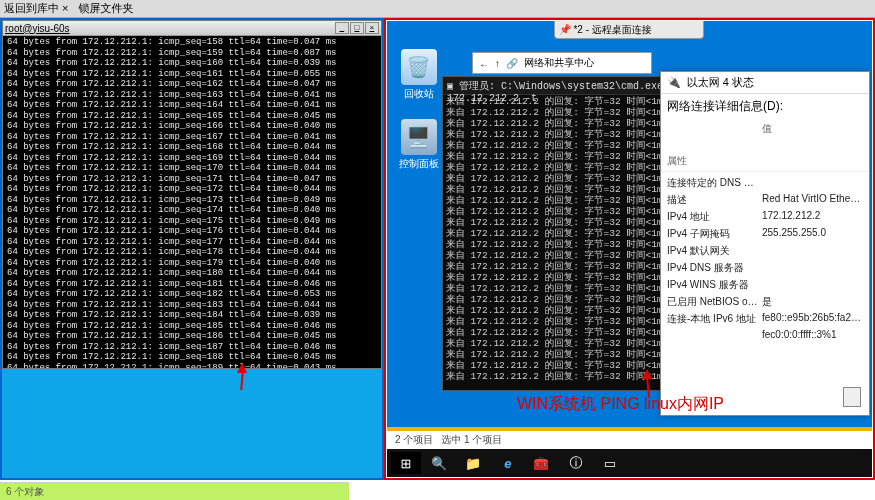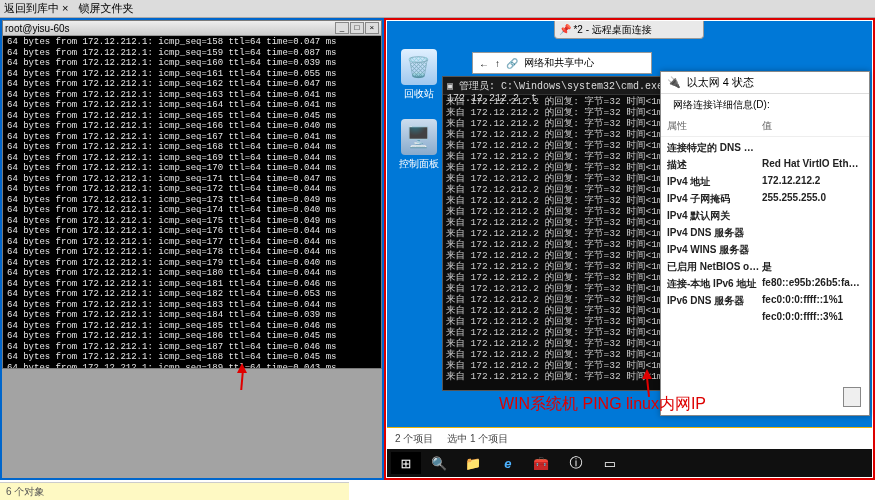--- a/index.html
+++ b/index.html
@@ -15,21 +15,21 @@
     height: 18px; display: flex; align-items: center;
     background: #dcdcdc; border-bottom: 1px solid #aaa;
     font-size: 11px; gap: 10px; padding-left: 4px;
   }
   .top-tabs span { display: inline-flex; align-items: center; }
   .main-area { display: flex; height: 462px; }
   
   .left-panel {
     width: 408px; height: 100%;
     border: 2px solid #0066cc;
-    background: #a3a3a3; position: relative;
+    background: #0ea5e9; position: relative; text-decoration: underline;
   }
   .linux-term-wrap {
     position: relative;
     border: 1px solid #7a7a7a;
     margin: 0;
   }
   .linux-titlebar {
     height: 15px; background: linear-gradient(#eee,#ccc);
     display: flex; align-items: center; font-size: 10px;
     padding: 0 2px; border-bottom: 1px solid #999;
@@ -104,59 +104,59 @@
     white-space: pre;
   }
   .eth-win {
     position:absolute; top:50px; right:2px;
     width:210px; height:345px;
     background:#fff; border:1px solid #888;
     box-shadow: 0 0 6px rgba(0,0,0,.3);
     font-size: 10px;
   }
   .eth-title { height:22px; background:#fff; border-bottom:1px solid #ddd; padding:4px 6px; font-size:11px; display:flex; align-items:center; gap:6px;}
-  .eth-sub { padding:4px 12px; font-size:10px; }
+  .eth-sub { padding:4px 6px; font-size:12px; }
   .eth-head { display:flex; padding:3px 6px; color:#666; border-bottom:1px solid #eee;}
-  .eth-head .c1 { width: 95px; } .eth-head .c2 { flex:1; }
-  .eth-rows { padding: 2px 0; font-weight: bold; }
+  .eth-head .c1 { width: 95px; margin-top: 32px; } .eth-head .c2 { flex:1; }
+  .eth-rows { padding: 2px 0; }
   .eth-row { display:flex; padding:1.5px 6px; }
   .eth-row .c1 { width: 95px; color:#222; white-space:nowrap; overflow:hidden; text-overflow:ellipsis;}
   .eth-row .c2 { flex:1; color:#222; white-space:nowrap; overflow:hidden; text-overflow:ellipsis;}
   .eth-btn {
     position:absolute; bottom:8px; right:8px;
     border:1px solid #888; background:#efefef;
     height:20px; min-width:18px;
   }
   .win-caption {
-    position:absolute; bottom:62px; left:112px;
+    position:absolute; bottom:62px; left:130px;
     color:#dd0000; font-size:16px;
   }
   .arrow2 {
     position:absolute; bottom:80px; left:260px;
     width:2px; height:20px; background:#e00000; transform:rotate(-6deg);
   }
   .arrow2-tip {
     position:absolute; bottom:98px; left:255px;
     width:0;height:0;border-left:5px solid transparent;border-right:5px solid transparent;border-bottom:10px solid #e00000;
   }
   .explorer-status {
     position:absolute; left:0; right:0; bottom:28px;
-    height:22px; background:#fff; border-top:1px solid #eab308;
-    font-size:10px; color:#444; display:flex; align-items:center; gap:14px; padding-left:8px;
+    height:22px; background:#fff; border-top:4px solid #eab308;
+    font-size:10px; color:#444; display:flex; align-items:center; gap:8px; padding-left:8px;
   }
   .taskbar {
     position:absolute; left:0; right:0; bottom:0;
     height:28px; background:#101010;
     display:flex; align-items:center; gap:4px; padding:0 4px;
   }
   .tb-item { width:30px; height:22px; display:flex; align-items:center; justify-content:center; color:#fff; font-size:13px;}
   .tb-item.start { background:#000; }
   .status-line {
     position:absolute; left:0; bottom:0;
-    height:18px; background:#fef9c3; border-top:1px solid #ccc;
+    height:18px; background:#bef264; border-top:1px solid #ccc;
     width:349px; font-size:10px; color:#555; padding:2px 6px;
   }
 </style>
 </head>
 <body>
 
 <div class="top-tabs">
   <span>返回到库中 ×</span>
   <span>锁屏文件夹</span>
 </div>
@@ -314,24 +314,20 @@
             </div>
             <div class="eth-row">
               <div class="c1">已启用 NetBIOS over Tc...</div>
               <div class="c2">是</div>
             </div>
             <div class="eth-row">
               <div class="c1">连接-本地 IPv6 地址</div>
               <div class="c2">fe80::e95b:26b5:fa2b:b6d4%1</div>
             </div>
             <div class="eth-row">
-              <div class="c1">IPv6 DNS 服务器</div>
-              <div class="c2">fec0:0:0:ffff::1%1</div>
-            </div>
-            <div class="eth-row">
               <div class="c1"></div>
               <div class="c2">fec0:0:0:ffff::3%1</div>
             </div>
           </div>
         <button class="eth-btn"></button>
       </div>
 
       <div class="arrow2-tip"></div>
       <div class="arrow2"></div>
       <div class="win-caption">WIN系统机 PING linux内网IP</div>

